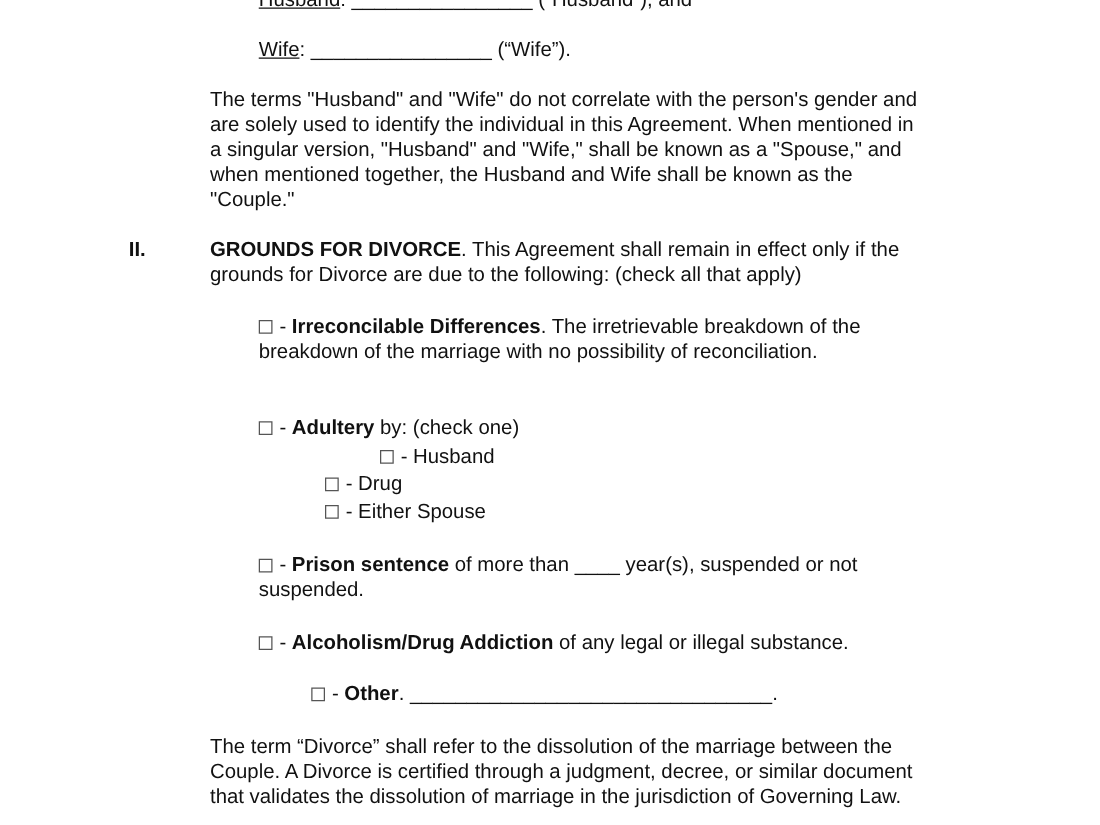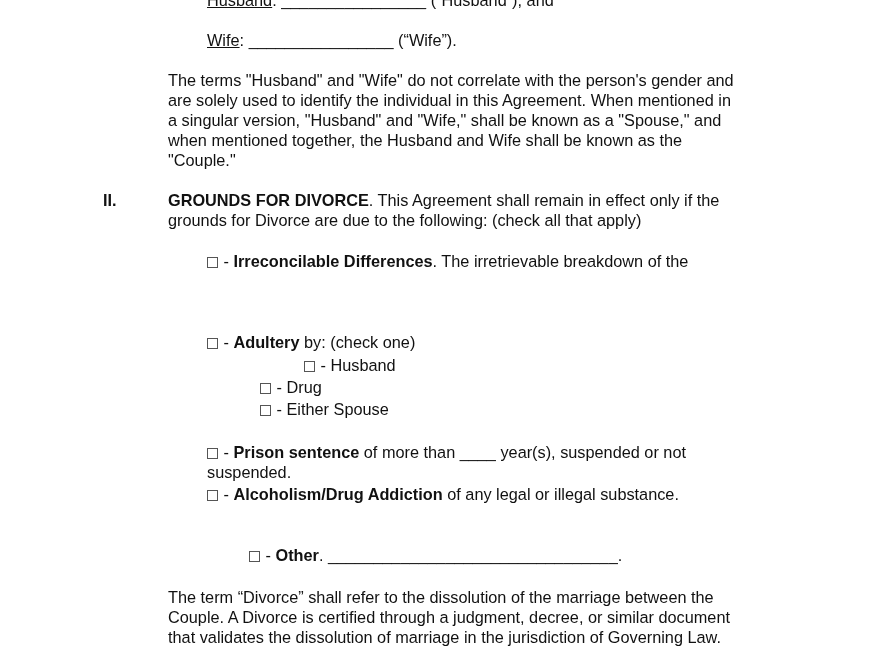--- a/index.html
+++ b/index.html
@@ -61,41 +61,42 @@
 <div class="line" style="left:103px; top:190px;">
   <b>II.</b>
 </div>
 <div class="para" style="left:168px; top:190px;">
   <div><b>GROUNDS FOR DIVORCE</b><span>. This Agreement shall remain in effect only if the</span></div>
   <div>grounds for Divorce are due to the following: (check all that apply)</div>
 </div>
 
 <div class="para" style="left:207px; top:251px;">
   <div><span class="box"></span><span> - </span><b>Irreconcilable Differences</b><span>. The irretrievable breakdown of the</span></div>
+  <div>breakdown of the marriage with no possibility of reconciliation.</div>
 </div>
 
 <div class="line" style="left:207px; top:332px;">
   <span class="box"></span><span> - </span><b>Adultery</b><span> by: (check one)</span>
 </div>
 <div class="line" style="left:260px; top:355px;margin-left:44px;">
   <span class="box"></span><span> - Husband</span>
 </div>
 <div class="line" style="left:260px; top:377px;">
   <span class="box"></span><span> - Drug</span>
 </div>
 <div class="line" style="left:260px; top:399px;">
   <span class="box"></span><span> - Either Spouse</span>
 </div>
 
 <div class="para" style="left:207px; top:442px;">
   <div><span class="box"></span><span> - </span><b>Prison sentence</b><span> of more than ____ year(s), suspended or not</span></div>
   <div>suspended.</div>
 </div>
 
-<div class="line" style="left:207px; top:484px;">
+<div class="line" style="left:207px; top:504px;">
   <span class="box"></span><span> - </span><b>Alcoholism/Drug Addiction</b><span> of any legal or illegal substance.</span>
 </div>
 
 <div class="line" style="left:207px; top:545px;padding-left:42px;">
   <span class="box"></span><span> - </span><b>Other</b><span>. ________________________________.</span>
 </div>
 
 <div class="para" style="left:168px; top:587px;">
   <div>The term “Divorce” shall refer to the dissolution of the marriage between the</div>
   <div>Couple. A Divorce is certified through a judgment, decree, or similar document</div>

